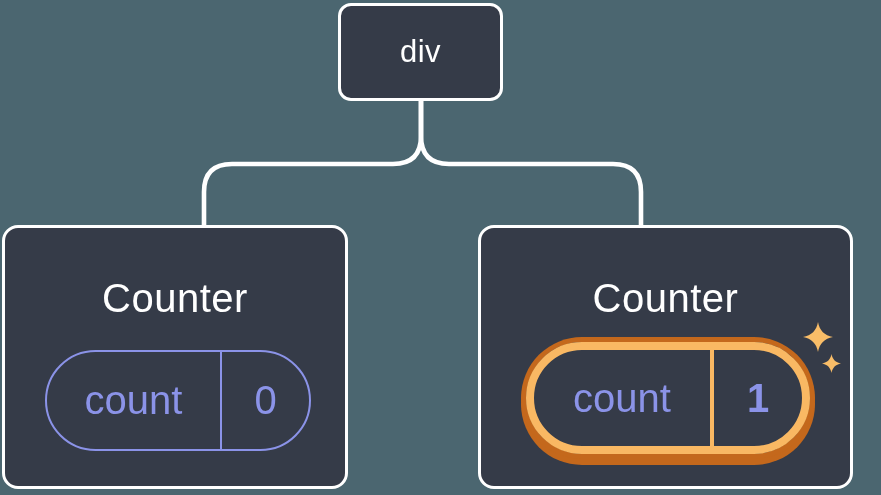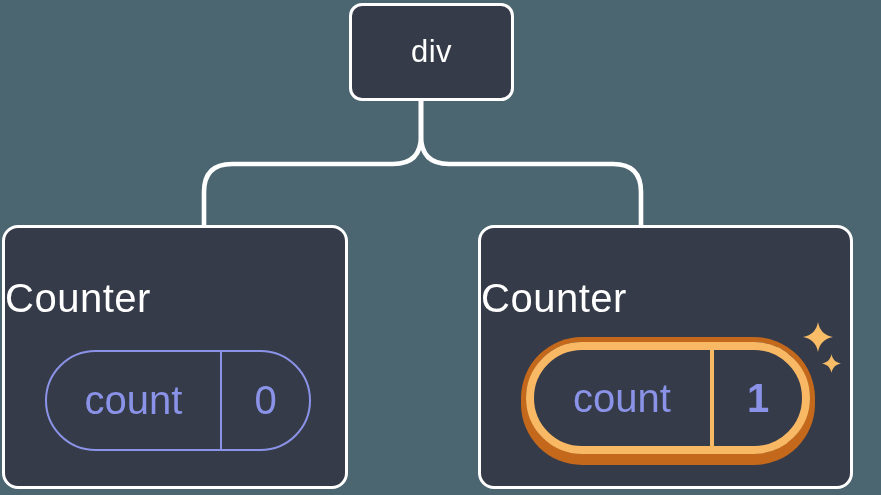--- a/index.html
+++ b/index.html
@@ -6,36 +6,36 @@
   .stage{
     position:relative;width:881px;height:495px;overflow:hidden;
     background:#4b6670;
     font-family:"Liberation Sans", sans-serif;
   }
   
   .root-node{
     position:absolute;left:338px;top:3px;width:165px;height:98px;
     background:#353b48;border:3px solid #ffffff;border-radius:13px;
     box-sizing:border-box;display:flex;align-items:center;justify-content:center;
-    color:#ffffff;font-size:31px;font-weight:500;letter-spacing:.5px;margin-left:11px;
+    color:#ffffff;font-size:31px;font-weight:500;letter-spacing:.5px;
   }
   
   .connectors{position:absolute;left:0;top:0;width:881px;height:495px;}
   .connectors path{stroke:#ffffff;stroke-width:4.6;fill:none;}
   
   .card{
     position:absolute;top:225px;height:264px;
     background:#353b48;border:3px solid #ffffff;border-radius:16px;
     box-sizing:border-box;
   }
   .card.left{left:2px;width:346px;}
   .card.right{left:478px;width:375px;}
   .card-title{
     position:absolute;left:0;right:0;top:44px;height:52px;
-    text-align:left;color:#ffffff;font-size:40px;font-weight:500;
+    text-align:center;color:#ffffff;font-size:40px;font-weight:500;
     letter-spacing:.5px;line-height:52px;
   }
   
   .pill{
     position:absolute;left:40px;top:122px;width:266px;height:101px;
     border:2px solid #8b93e8;border-radius:999px;box-sizing:border-box;
     display:flex;align-items:stretch;overflow:hidden;
   }
   .pill .seg-key{
     width:173px;display:flex;align-items:center;justify-content:center;

